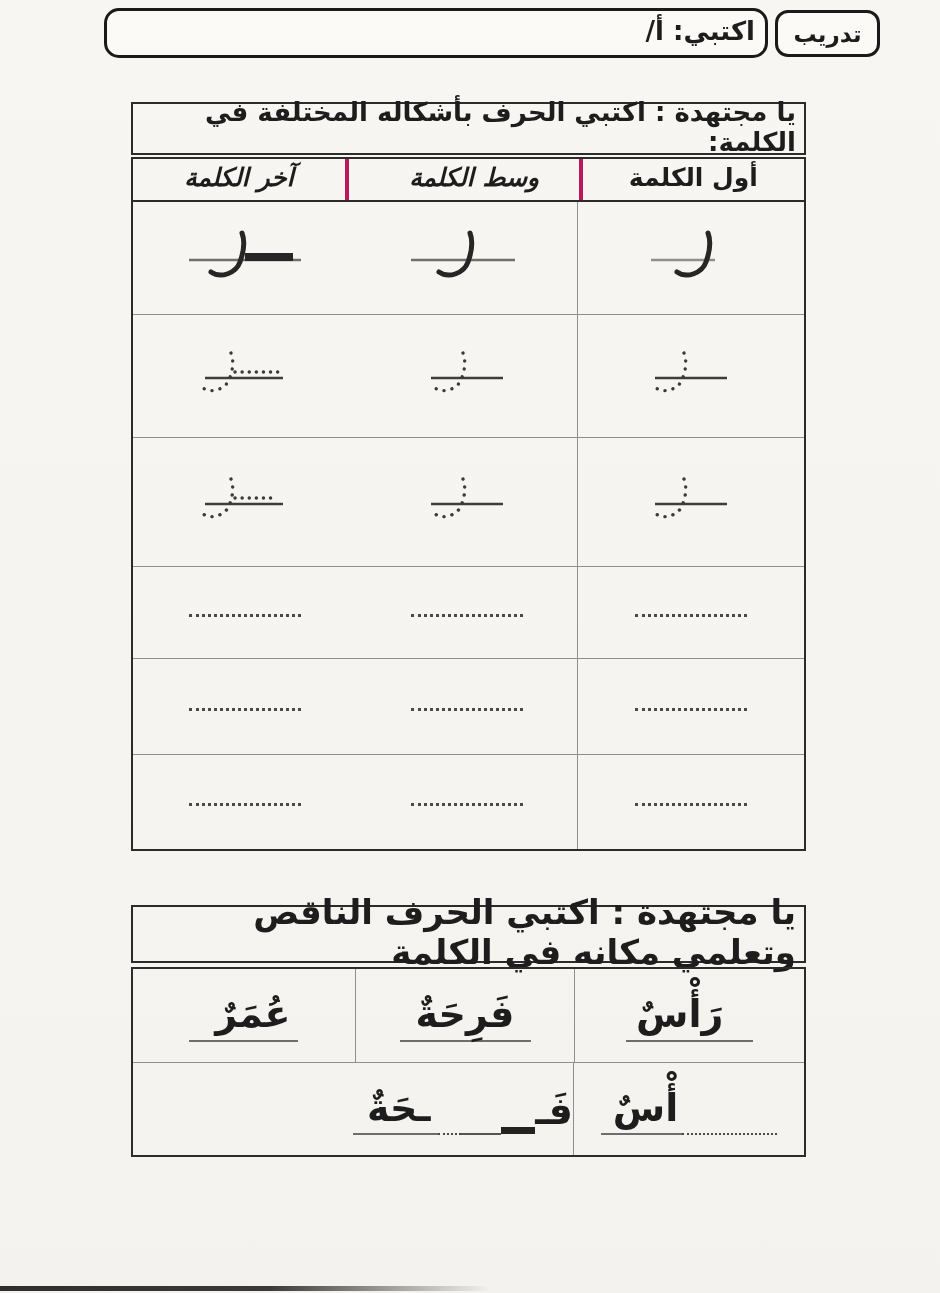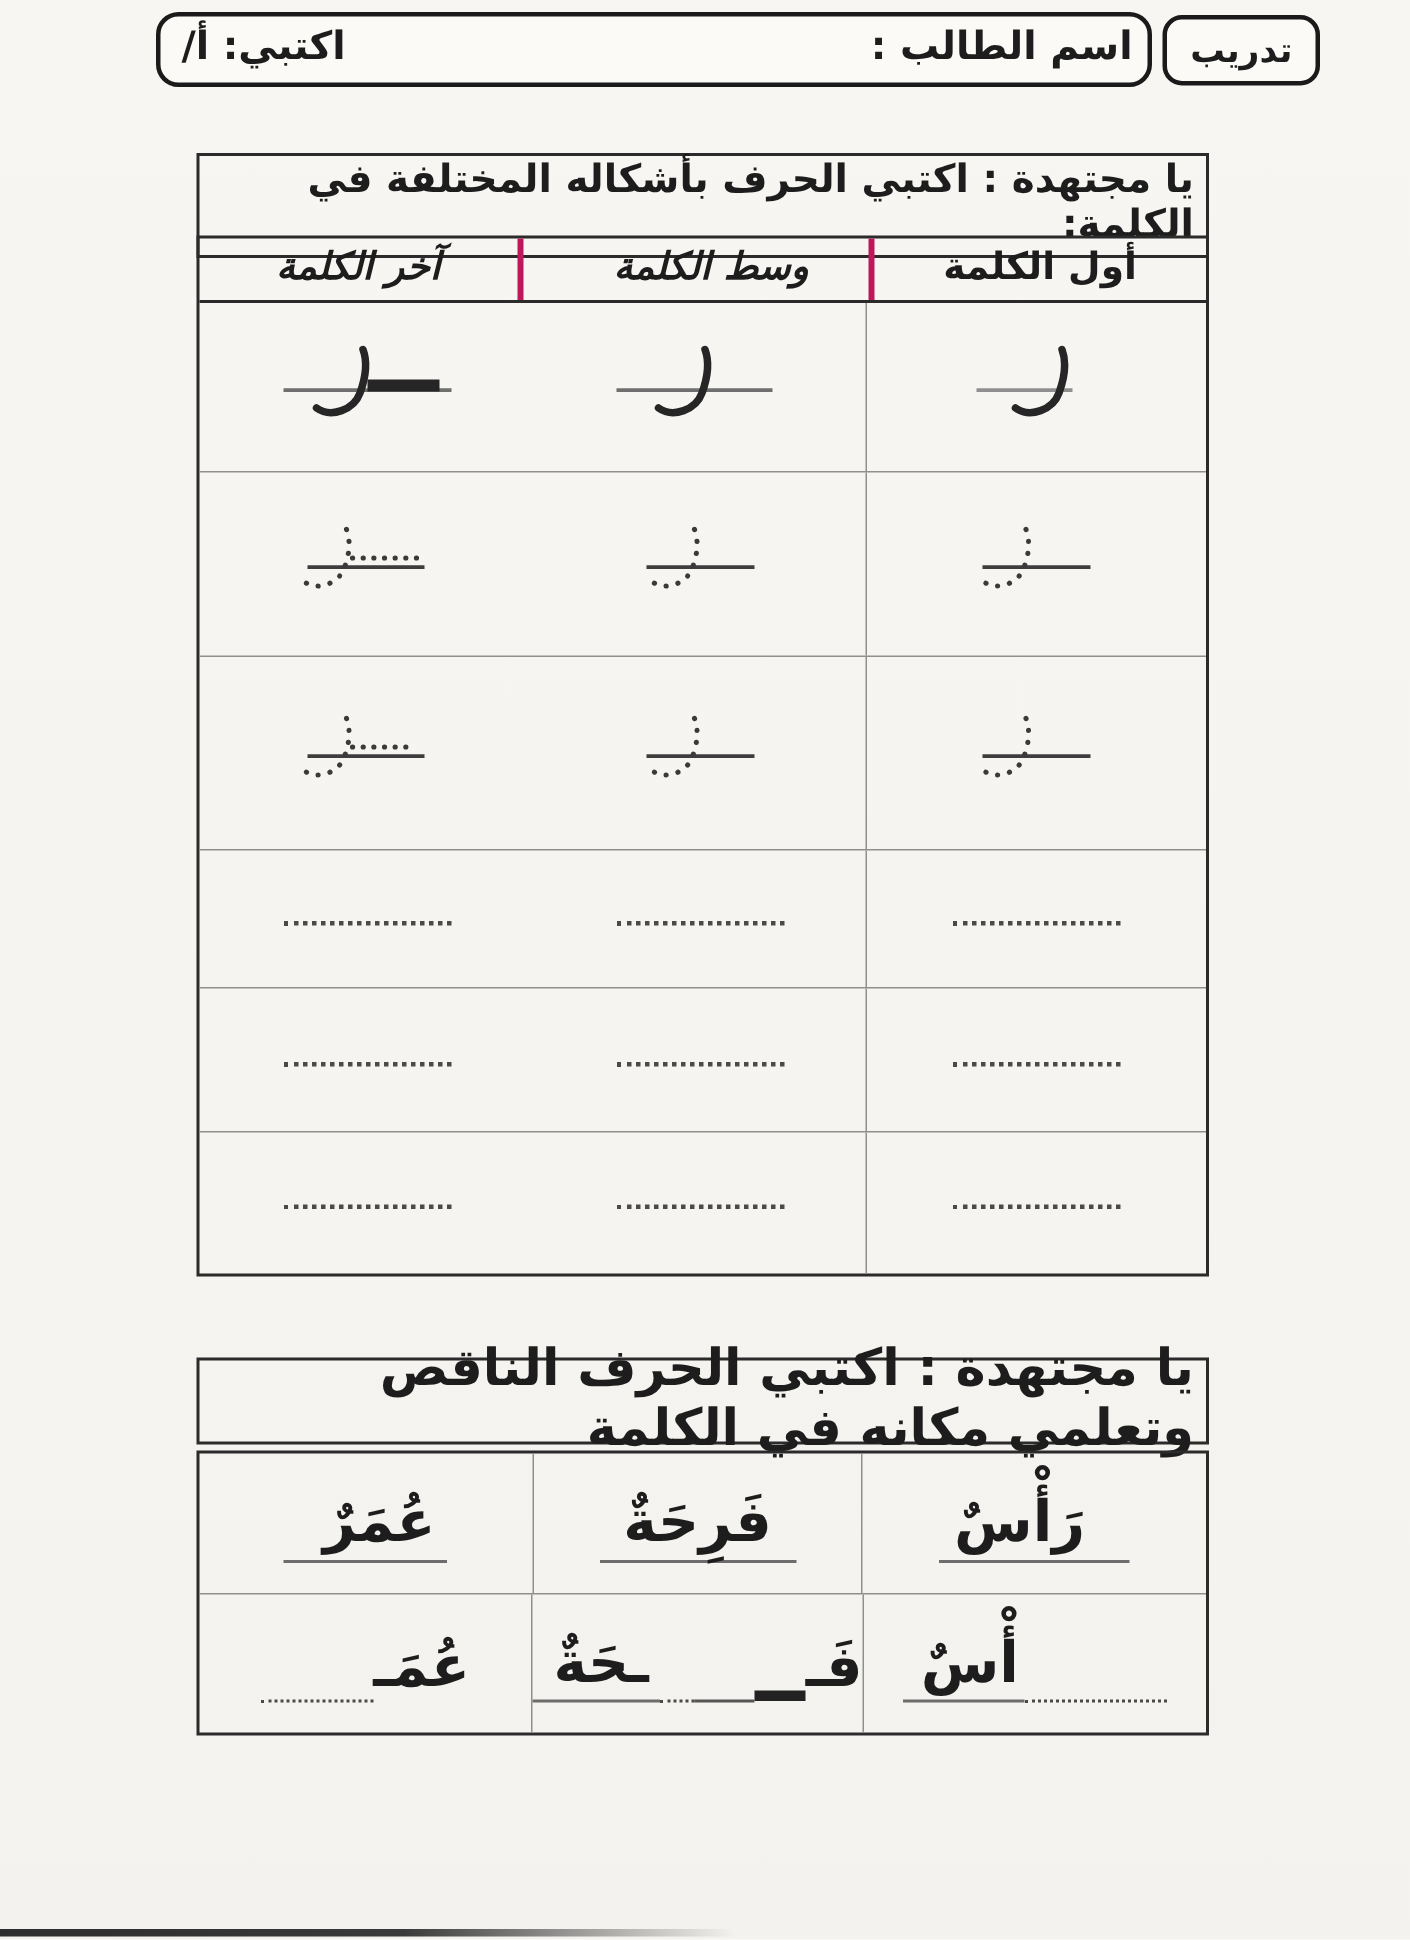--- a/index.html
+++ b/index.html
@@ -25,21 +25,21 @@
     padding:0 10px 4px 14px;font-weight:bold;font-size:26px;
   }
 
   
   .titlebox{
     position:absolute;left:131px;width:675px;
     border:2.5px solid #2b2b2b;background:transparent;
     direction:rtl;display:flex;align-items:center;
     font-weight:bold;padding:0 8px 4px 4px;
   }
-  .titlebox.t1{top:102px;height:70px;font-size:26px;}
+  .titlebox.t1{top:102px;height:53px;font-size:26px;}
   .titlebox.t2{top:905px;height:58px;font-size:34px;}
 
   
   .table1{
     position:absolute;left:131px;top:157px;width:675px;height:694px;
     border:2.5px solid #2b2b2b;direction:rtl;display:flex;flex-direction:column;
   }
   .t1-header{
     height:43px;display:flex;direction:rtl;
     border-bottom:2.5px solid #2b2b2b;
@@ -105,21 +105,20 @@
   svg{display:block;}
 </style>
 </head>
 <body>
 
 <div class="badge">
   <span>تدريب</span>
 </div>
 
 <div class="namebox">
-  <span>اسم الطالب :</span>
   <span>اكتبي: أ/</span>
 </div>
 
 <div class="titlebox t1">
   <span>يا مجتهدة : اكتبي الحرف بأشكاله المختلفة في الكلمة:</span>
 </div>
 
 <div class="table1">
 
   <div class="t1-header">
@@ -264,20 +263,16 @@
       <span class="dots w95"></span>
         <span class="word u" style="padding:0 4px 1px 12px">أْسٌ</span>
     </div>
     <div class="wcell wc-b">
       <span class="word">فَـ</span>
         <span class="thickbar"></span>
         <span class="sline"></span>
         <span class="dots w28"></span>
         <span class="word u2">ـحَةٌ</span>
     </div>
-    <div class="wcell wc-c">
-      <span class="word">عُمَـ</span>
-        <span class="dots w75"></span>
-    </div>
   </div>
 </div>
 
 <div class="scan-artifact"></div>
 
 </body></html>

